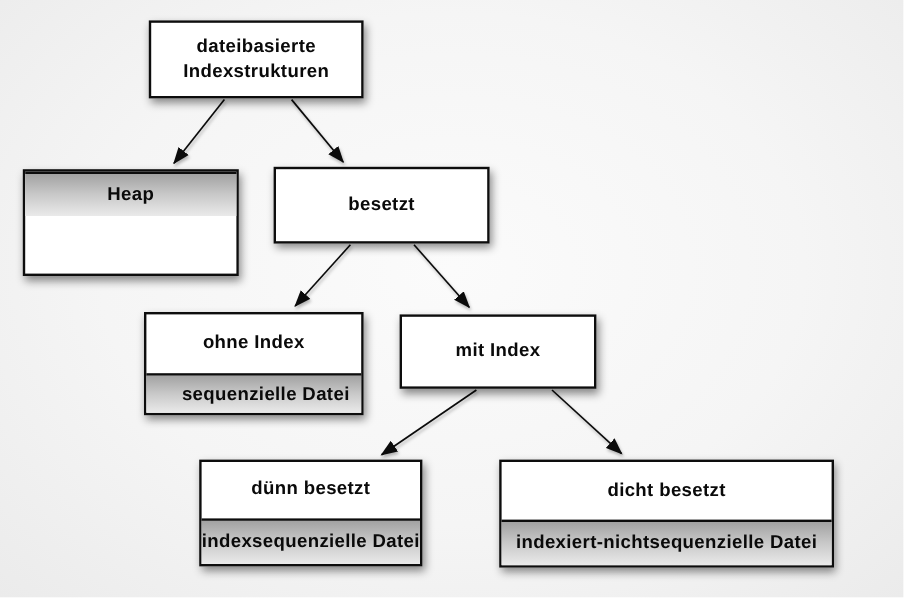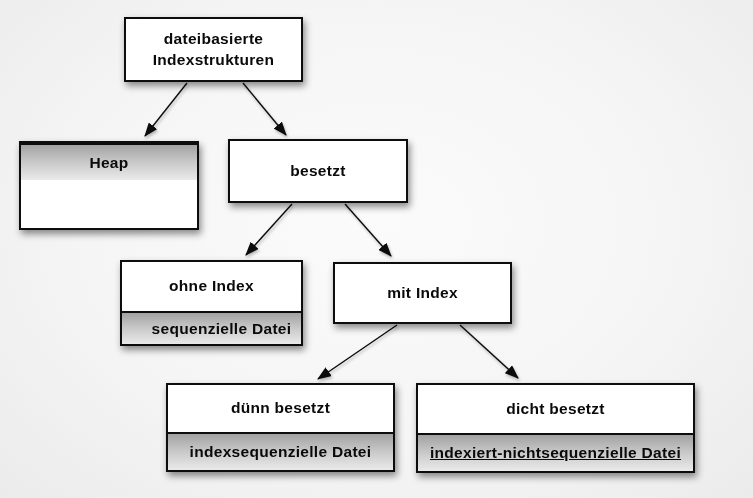--- a/index.html
+++ b/index.html
@@ -57,25 +57,25 @@
     border-top: 2px solid #0d0d0d;
     background: linear-gradient(to bottom, #a2a2a2 0%, #c8c8c8 48%, #eaeaea 100%);
   }
   
   .node-root        { left: 124px; top: 17px;  width: 179px; height: 65px; }
   .node-unsortiert  { left: 19px;  top: 141px; width: 180px; height: 89px; }
   .node-unsortiert  .node-sublabel { height: 35px; }
   .node-sortiert    { left: 228px; top: 139px; width: 180px; height: 64px; }
   .node-ohne-index  { left: 120px; top: 260px; width: 183px; height: 86px; }
   .node-ohne-index  .node-sublabel { height: 31px; padding-left: 20px; }
-  .node-mit-index   { left: 333px; top: 262px; width: 179px; height: 62px; align-items: center; }
-  .node-duenn       { left: 166px; top: 383px; width: 229px; height: 89px; }
+  .node-mit-index   { left: 333px; top: 262px; width: 164px; height: 62px; align-items: center; }
+  .node-duenn       { left: 166px; top: 383px; width: 186px; height: 89px; }
   .node-duenn       .node-sublabel { height: 36px; }
   .node-dicht       { left: 416px; top: 383px; width: 279px; height: 90px; }
-  .node-dicht       .node-sublabel { height: 36px; text-decoration: underline; }
+  .node-dicht       .node-sublabel { height: 36px; }
 </style>
 </head>
 <body>
 
 <div class="canvas">
 
   <svg class="edges-layer" viewBox="0 0 753 498" xmlns="http://www.w3.org/2000/svg">
     <defs>
       <marker id="arrowhead" markerUnits="userSpaceOnUse" markerWidth="14" markerHeight="11" viewBox="0 0 13 10" refX="12" refY="5" orient="auto">
         <path d="M0,0 L13,5 L0,10 Z" fill="#0b0b0b"></path>

